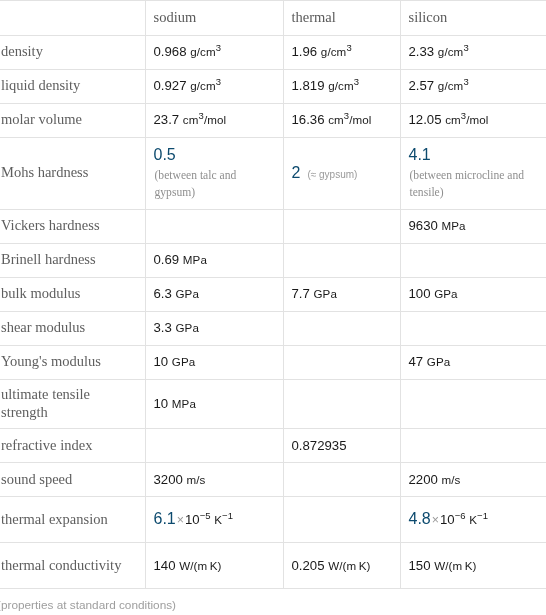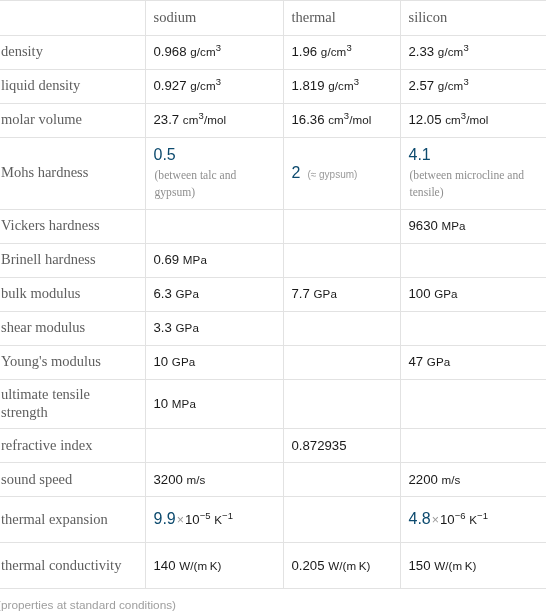--- a/index.html
+++ b/index.html
@@ -220,21 +220,21 @@
           <td class="rval std"></td>
         </tr>
         <tr>
           <td class="rlabel std">sound speed</td>
           <td class="rval std">3200 <span class="unit">m/s</span></td>
           <td class="rval std"></td>
           <td class="rval std">2200 <span class="unit">m/s</span></td>
         </tr>
         <tr>
           <td class="rlabel mid">thermal expansion</td>
-          <td class="rval mid"><span class="mohs-num">9.9</span><span class="times">×</span><span>10<sup>−5</sup></span> <span class="unit">K<sup>−1</sup></span></td>
+          <td class="rval mid"><span class="mohs-num">6.1</span><span class="times">×</span><span>10<sup>−5</sup></span> <span class="unit">K<sup>−1</sup></span></td>
           <td class="rval mid"></td>
           <td class="rval mid"><span class="mohs-num">4.8</span><span class="times">×</span><span>10<sup>−6</sup></span> <span class="unit">K<sup>−1</sup></span></td>
         </tr>
         <tr>
           <td class="rlabel mid">thermal conductivity</td>
           <td class="rval mid">140 <span class="unit">W/(m K)</span></td>
           <td class="rval mid">0.205 <span class="unit">W/(m K)</span></td>
           <td class="rval mid">150 <span class="unit">W/(m K)</span></td>
         </tr>
       </tbody>

